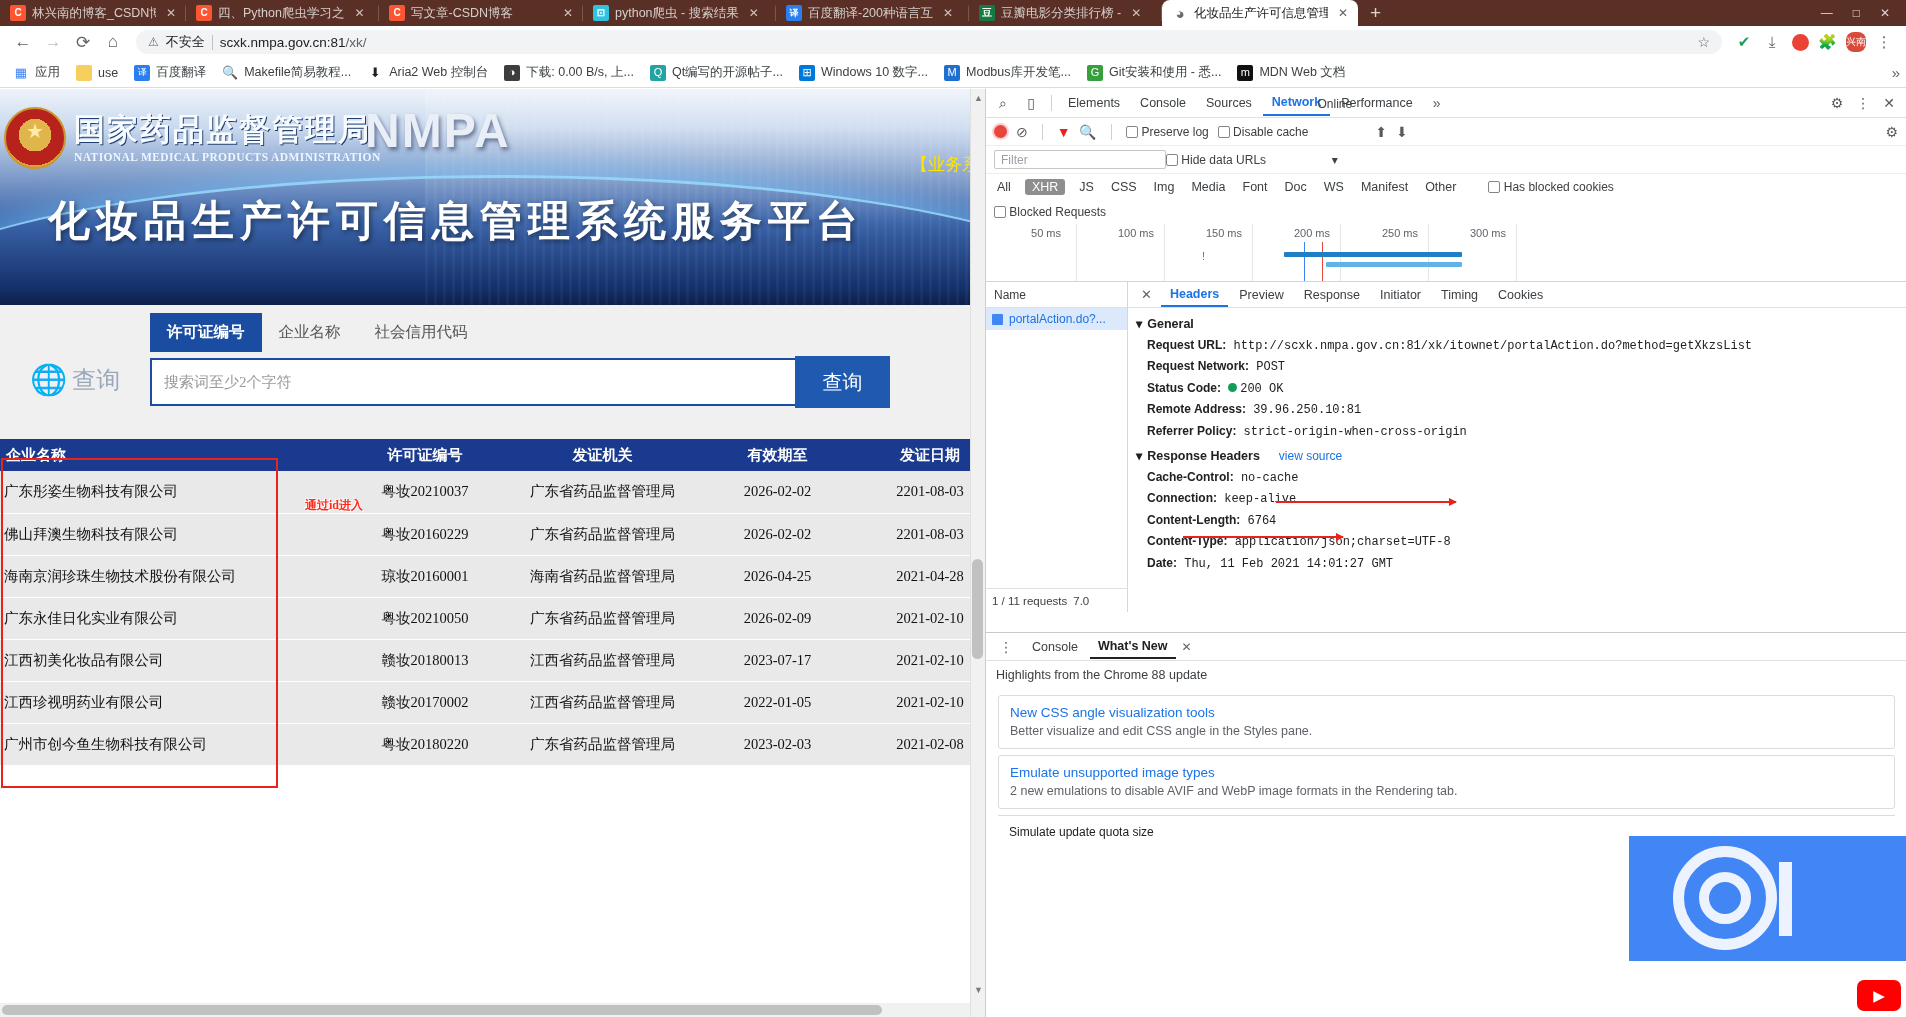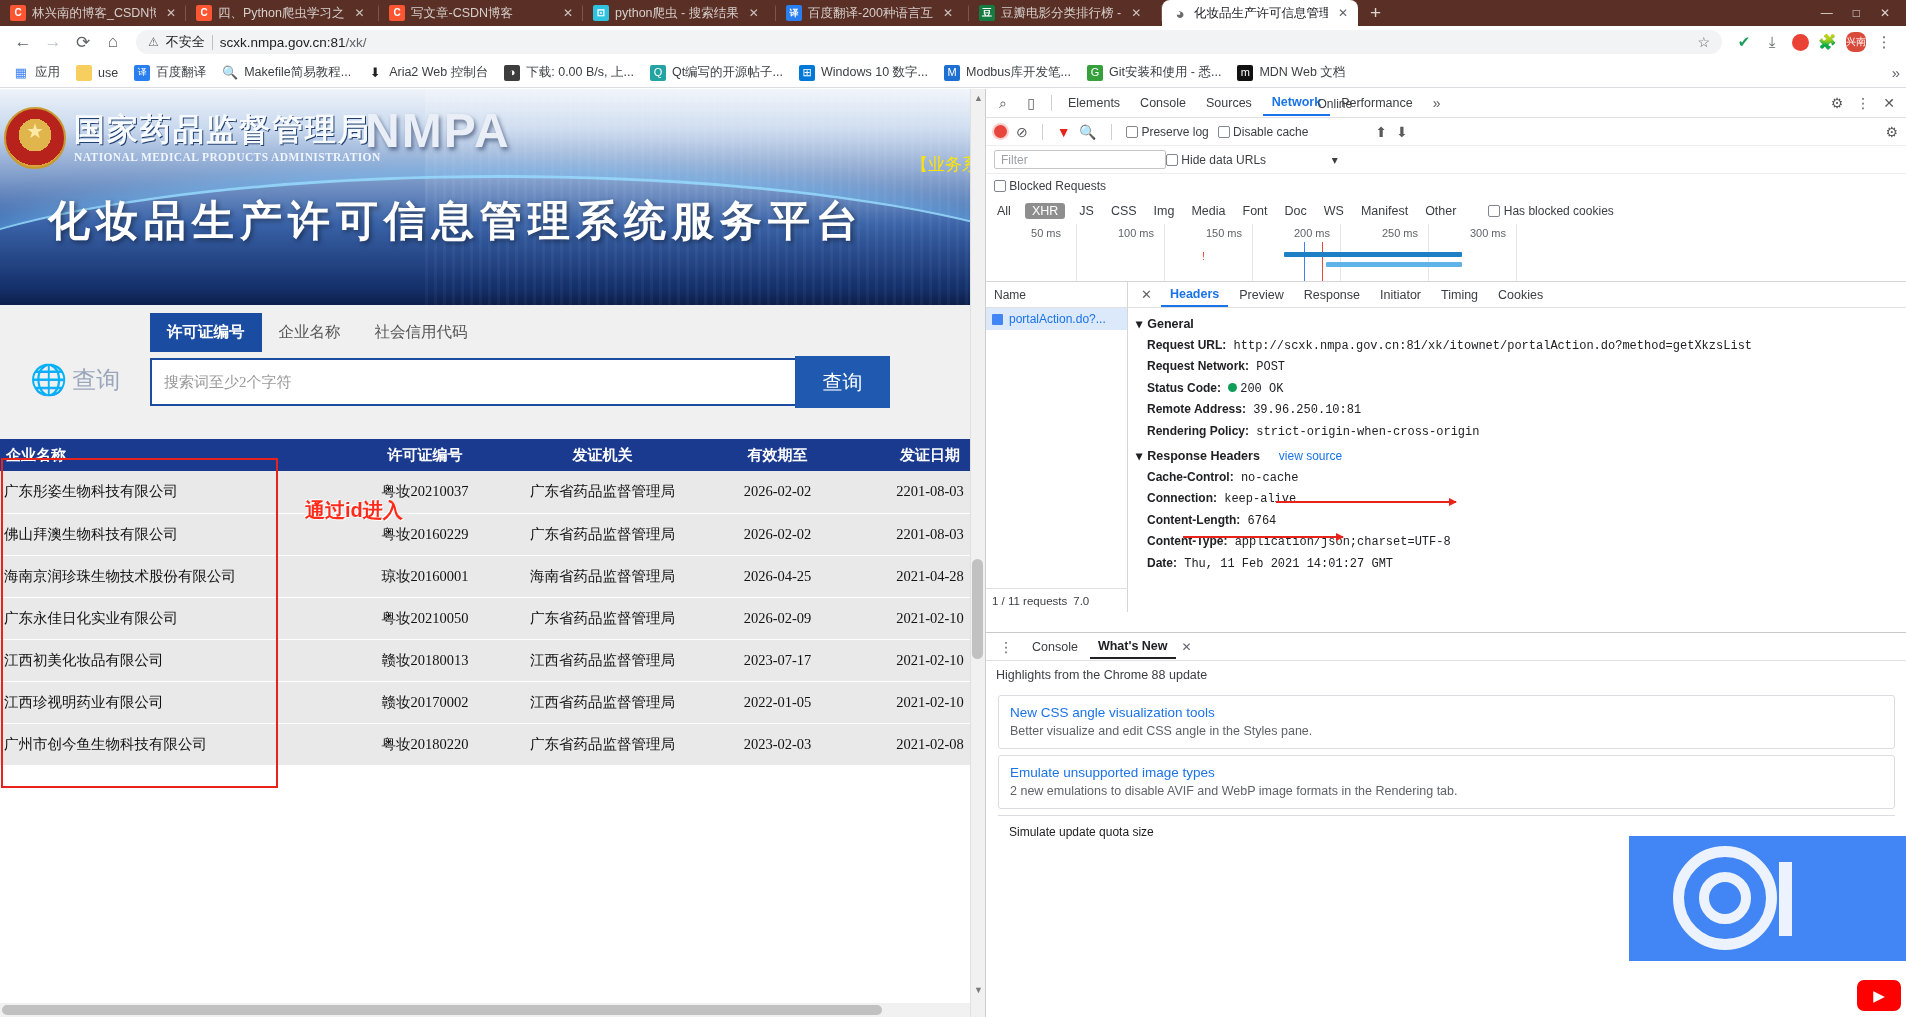--- a/index.html
+++ b/index.html
@@ -192,22 +192,22 @@
   }
   tbody td.namecol{ text-align:left; padding-left:4px; }
   col.c1{ width:345px; } col.c2{ width:160px; } col.c3{ width:195px; }
   col.c4{ width:155px; } col.c5{ width:150px; }
 
   #redbox{
     position:absolute; left:1px; top:19px; width:277px; height:330px;
     border:2px solid #e8231c; pointer-events:none;
   }
   #annot{
-    position:absolute; left:305px; top:58px; color:#ff2a1a; font-size:20px;
-    font-weight:bold; font-family:Liberation Sans, sans-serif;
+    position:absolute; left:305px; top:58px; color:#ff2a1a; font-size:12px;
+    font-weight:bold; font-family:Liberation Serif, serif;
     text-shadow:1px 1px 0 #fff, -1px -1px 0 #fff;
   }
   #pg-scroll{
     position:absolute; right:0; top:0; width:15px; height:928px; background:#f1f1f1;
     border-left:1px solid #e0e0e0;
   }
   #pg-thumb{ position:absolute; right:2px; top:470px; width:11px; height:100px;
              background:#c1c1c1; border-radius:6px; }
   #pg-up{ position:absolute; right:2px; top:4px; color:#7a7a7a; font-size:9px; }
   #pg-dn{ position:absolute; right:2px; bottom:22px; color:#7a7a7a; font-size:9px; }
@@ -606,45 +606,45 @@
   <div id="dt-filterrow">
     <div id="filterbox">
       <span>Filter</span>
     </div>
     <label class="cblabel">
       <span class="cbx"></span>
       <span>Hide data URLs</span>
     </label>
   </div>
 
-  <div id="dt-blockedrow">
-    <label class="cblabel">
-      <span class="cbx"></span>
-      <span>Blocked Requests</span>
-    </label>
-  </div>
-
   <div id="dt-typerow">
     <span class="ftype">All</span>
     <span class="ftype on">XHR</span>
     <span class="ftype">JS</span>
     <span class="ftype">CSS</span>
     <span class="ftype">Img</span>
     <span class="ftype">Media</span>
     <span class="ftype">Font</span>
     <span class="ftype">Doc</span>
     <span class="ftype">WS</span>
     <span class="ftype">Manifest</span>
     <span class="ftype">Other</span>
     <label class="cblabel" style="margin-left:18px">
       <span class="cbx"></span>
       <span>Has blocked cookies</span>
     </label>
   </div>
 
+  <div id="dt-blockedrow">
+    <label class="cblabel">
+      <span class="cbx"></span>
+      <span>Blocked Requests</span>
+    </label>
+  </div>
+
   <div id="timeline">
     <div class="tl-grid">
       <div class="tlmark" style="left:90px"></div>
         <div class="tllabel" style="left:60px">50 ms</div>
       <div class="tlmark" style="left:178px"></div>
         <div class="tllabel" style="left:150px">100 ms</div>
       <div class="tlmark" style="left:266px"></div>
         <div class="tllabel" style="left:238px">150 ms</div>
       <div class="tlmark" style="left:354px"></div>
         <div class="tllabel" style="left:326px">200 ms</div>
@@ -698,21 +698,21 @@
         </div>
         <div class="kv">
           <span class="k">Status Code:</span>
           <span class="okdot"></span><span class="v">200 OK</span>
         </div>
         <div class="kv">
           <span class="k">Remote Address:</span>
           <span class="v">39.96.250.10:81</span>
         </div>
         <div class="kv">
-          <span class="k">Rendering Policy:</span>
+          <span class="k">Referrer Policy:</span>
           <span class="v">strict-origin-when-cross-origin</span>
         </div>
         <div class="sect" style="margin-top:4px">
           <span>▾</span>
           <span>Response Headers</span>
           <span class="viewsrc">view source</span>
         </div>
         <div class="kv">
           <span class="k">Cache-Control:</span>
           <span class="v">no-cache</span>

